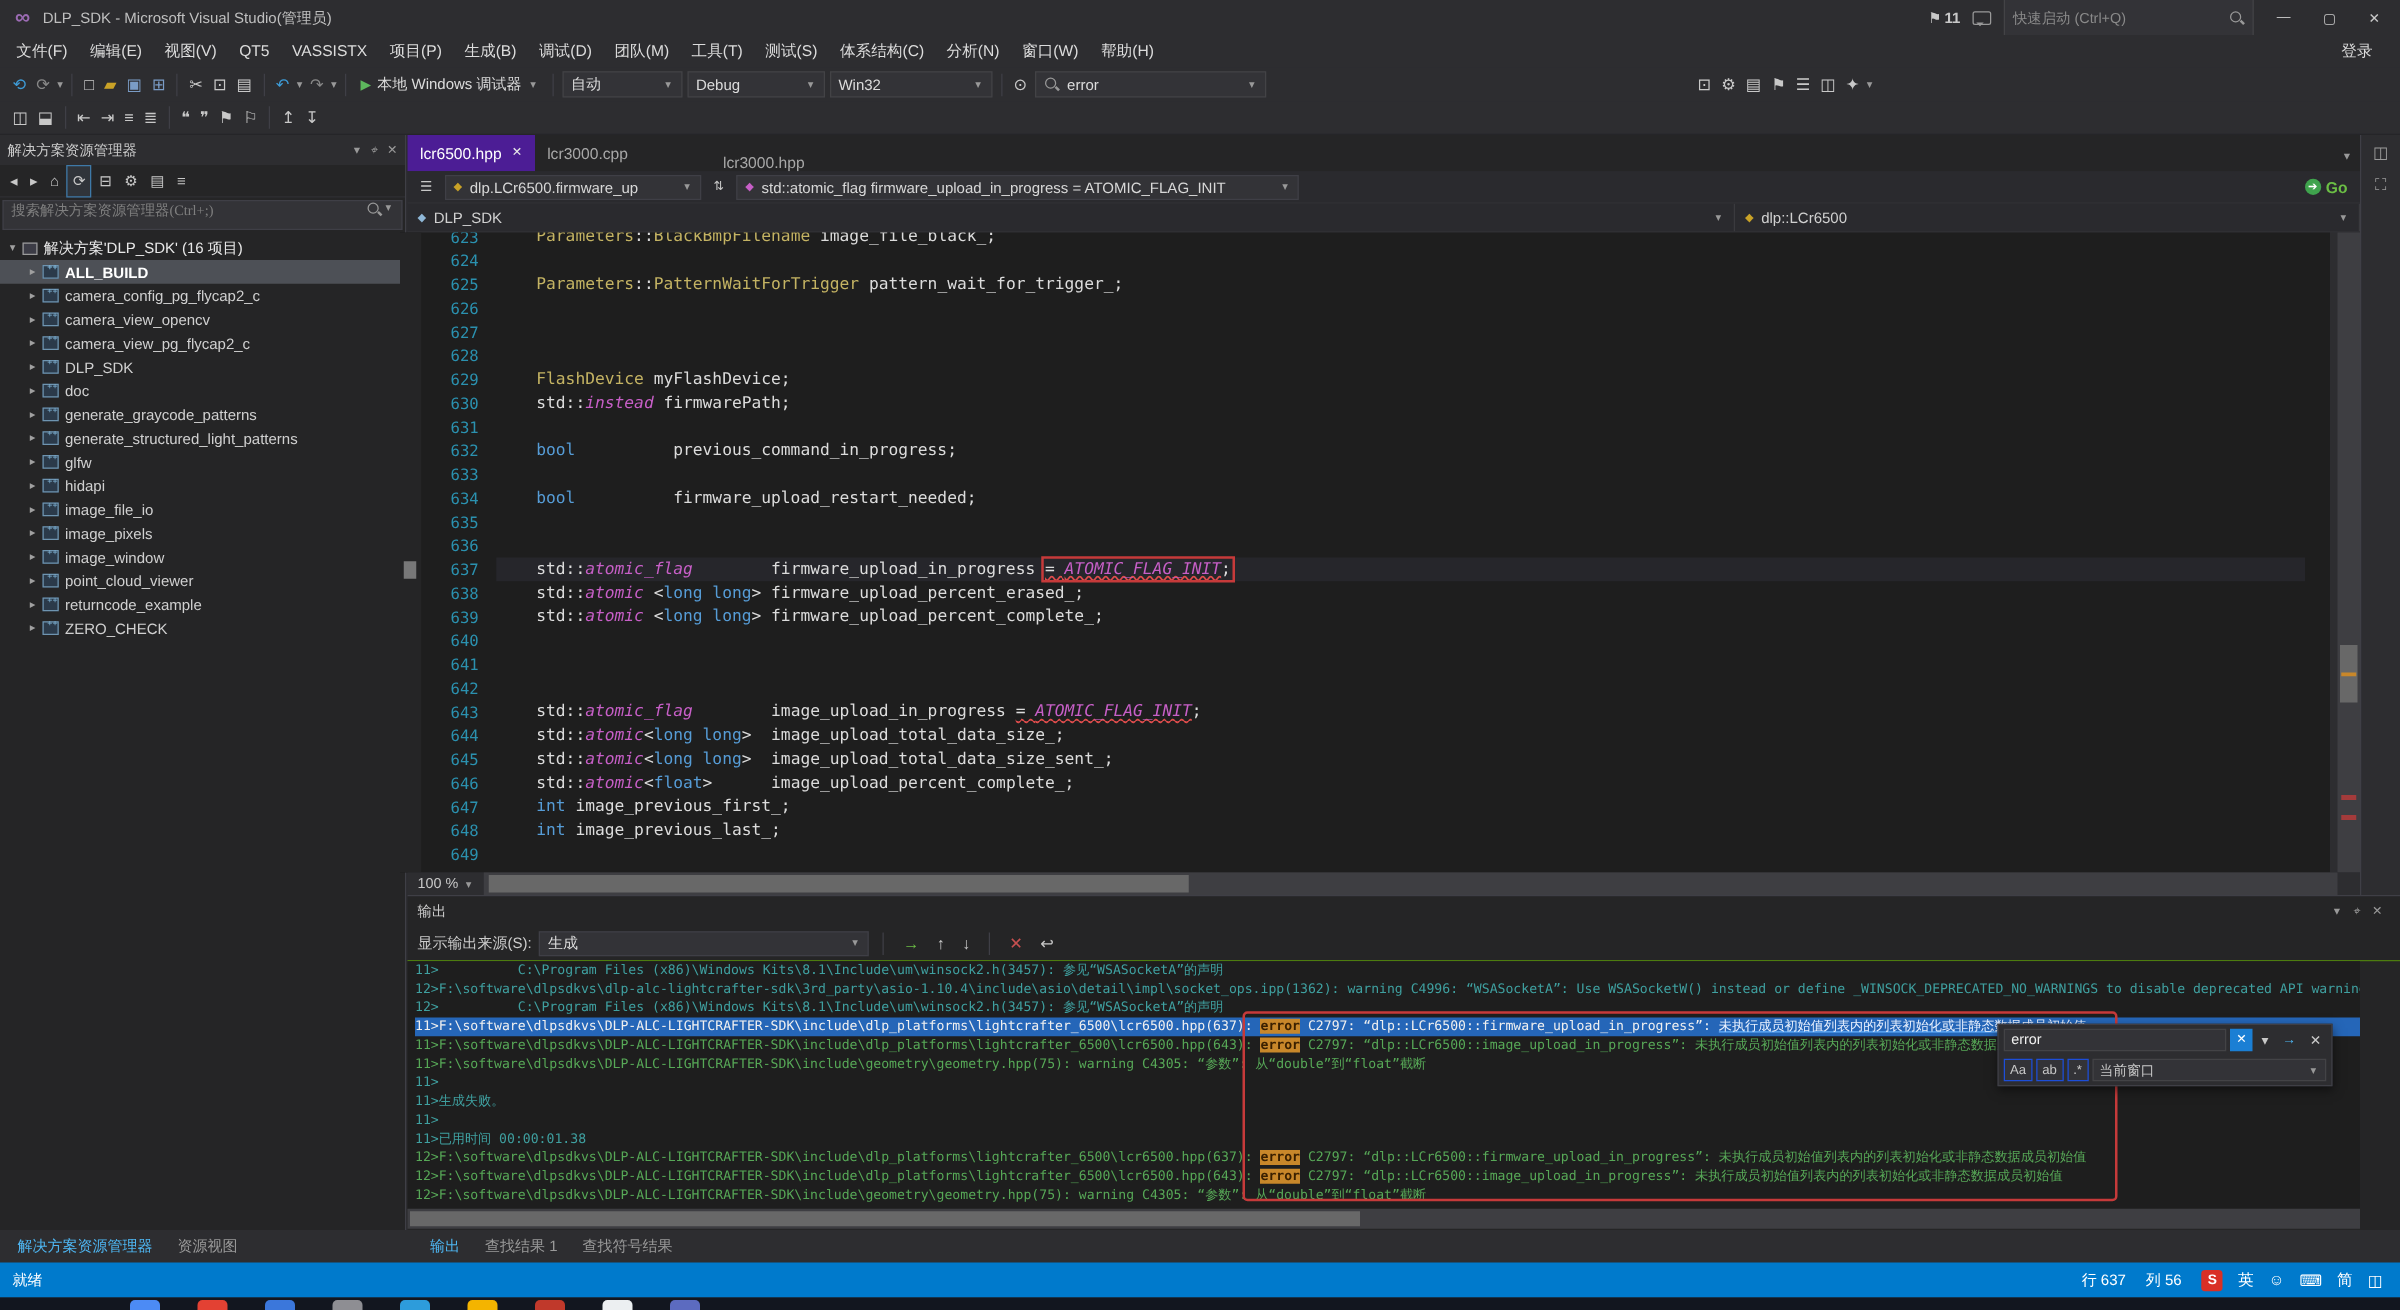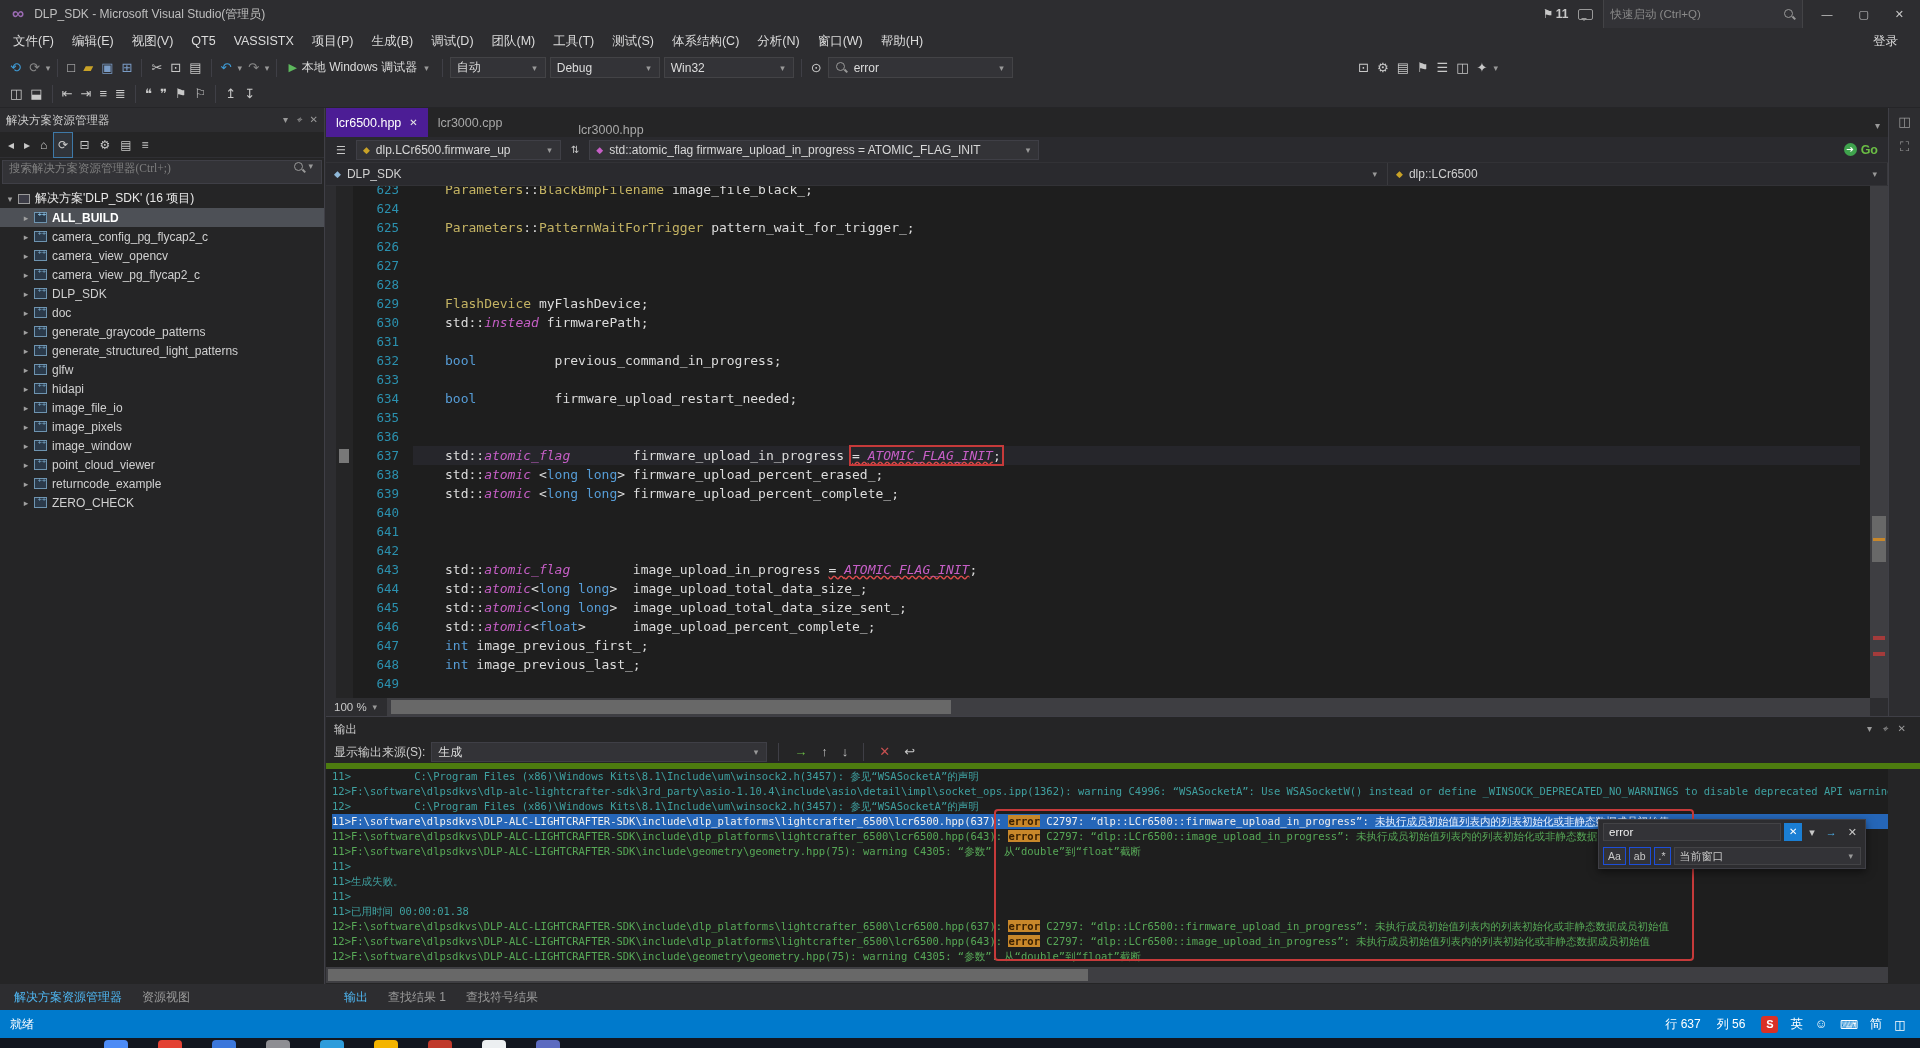--- a/index.html
+++ b/index.html
@@ -72,21 +72,21 @@
   .va-field{height:20px;background:#333337;border:1px solid #3F3F46;display:flex;align-items:center;padding:0 6px;gap:6px;font-size:12px;color:#D8D8D8;white-space:nowrap;overflow:hidden;}
   .cube{font-size:9px;}
   .go-wrap{margin-left:auto;display:flex;align-items:center;gap:4px;padding-right:4px;color:#6BBE45;font-weight:bold;font-size:12.5px;}
   .go-circ{width:13px;height:13px;border-radius:50%;background:#3FA34D;color:#fff;font-size:9px;line-height:13px;text-align:center;}
 
   #vs-nav{position:absolute;left:326px;top:163px;width:1562px;height:23px;background:#2A2A2E;display:flex;border-bottom:1px solid #323236;}
   .nav-half{display:flex;align-items:center;gap:6px;padding:0 8px;font-size:12px;color:#D0D0D0;border-right:1px solid #3A3A3E;}
   .nav-half .chev{margin-left:auto;}
 
   
-  #code-region{position:absolute;left:336px;top:186px;width:1544px;height:512px;background:#1E1E1E;overflow:hidden;}
+  #code-region{position:absolute;left:320px;top:186px;width:1544px;height:512px;background:#1E1E1E;overflow:hidden;}
   #bp-margin{position:absolute;left:0;top:0;width:17px;height:512px;background:#252526;}
   #cur-marker{position:absolute;left:3px;width:10px;height:14px;background:#787878;}
   #gutter{position:absolute;left:17px;top:0;width:60px;margin-top:0;}
   .gutter-num{height:19px;line-height:19px;text-align:right;padding-right:14px;color:#2B91AF;font-family:"DejaVu Sans Mono",monospace;font-size:12.5px;}
   #code-lines{position:absolute;left:77px;top:0;right:20px;}
   .code-line{height:19px;line-height:19px;white-space:pre;font-family:"DejaVu Sans Mono",monospace;font-size:13px;padding-left:32px;}
   .code-line.cur{background:#26262B;}
   .c-p{color:#DCDCDC;} .c-t{color:#C4B363;} .c-k{color:#569CD6;}
   .c-m{color:#C75FC7;font-style:italic;}
   .sq{text-decoration:underline;text-decoration-style:wavy;text-decoration-color:#E04C4C;}
@@ -97,23 +97,23 @@
 
   #editor-bottom{position:absolute;left:326px;top:698px;width:1562px;height:18px;background:#2D2D30;display:flex;align-items:center;}
   .zoom-box{display:flex;align-items:center;gap:4px;padding:0 8px;color:#C8C8C8;font-size:11.5px;height:100%;}
   #h-scroll{flex:1;height:100%;background:#3E3E42;position:relative;margin-right:18px;}
   #h-thumb{position:absolute;left:4px;top:2px;width:560px;height:14px;background:#686868;}
 
   
   #output-panel{position:absolute;left:326px;top:716px;width:1594px;height:268px;background:#252526;border-top:1px solid #3F3F46;}
   .op-header{height:24px;display:flex;align-items:center;padding:0 8px;color:#CCCCCC;font-size:11.5px;}
   .op-header .hicons{margin-left:auto;display:flex;gap:10px;color:#999;font-size:10px;padding-right:6px;}
-  .op-toolbar{height:28px;display:flex;align-items:center;padding:0 8px;gap:6px;border-bottom:6px solid #4d7c0f;}
+  .op-toolbar{height:28px;display:flex;align-items:center;padding:0 8px;gap:6px;border-bottom:1px solid #4d7c0f;}
   .op-label{color:#CCCCCC;font-size:12px;}
-  .op-drop{width:336px;height:20px;background:#333337;border:1px solid #3F3F46;display:flex;align-items:center;padding:0 6px;color:#DCDCDC;font-size:12px;}
+  .op-drop{width:264px;height:20px;background:#333337;border:1px solid #3F3F46;display:flex;align-items:center;padding:0 6px;color:#DCDCDC;font-size:12px;}
   .op-drop .chev{margin-left:auto;}
   #output-text{position:absolute;left:0;top:52px;width:1562px;height:198px;background:#1E1E1E;overflow:hidden;padding-left:6px;}
   .o-line{height:15px;line-height:15px;white-space:pre;font-family:"DejaVu Sans Mono",monospace;font-size:10.5px;}
   .o-cyan{color:#3FA0A0;} .o-green{color:#57A857;}
   .o-sel{background:#2566B8;color:#F0F0F0;}
   .o-sel .o-u{text-decoration:underline;text-decoration-color:#66B2FF;color:#EAF2FF;}
   .o-err{background:#C8872A;color:#3A2000;font-weight:bold;}
   #output-redbox{position:absolute;left:668px;top:40px;width:700px;height:152px;border:2px solid #C63A3A;border-radius:4px;pointer-events:none;}
   #out-hscroll{position:absolute;left:0;top:250px;width:1562px;height:16px;background:#3E3E42;}
   #out-hthumb{position:absolute;left:2px;top:2px;width:760px;height:12px;background:#686868;}

